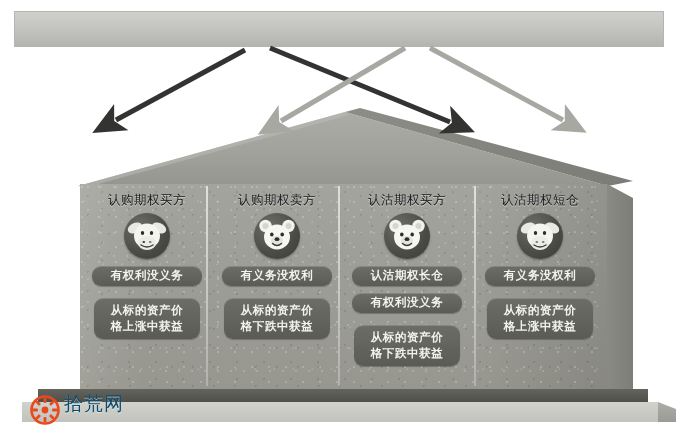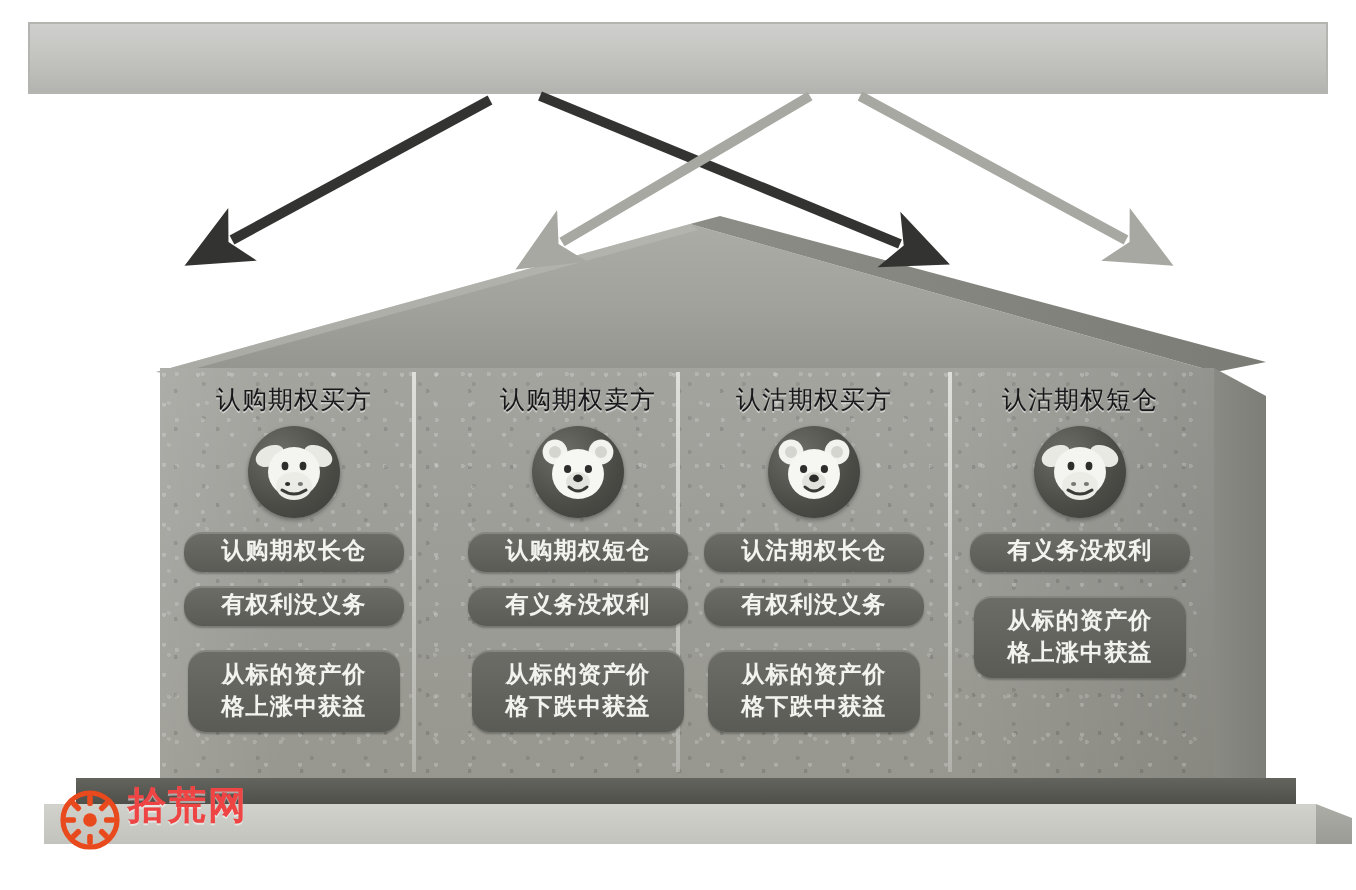--- a/index.html
+++ b/index.html
@@ -137,21 +137,21 @@
   .wm-10{
     position:absolute;left:2px;top:2px;
     font-size:31px;line-height:31px;font-weight:800;color:#e8491d;
     letter-spacing:-1px;
   }
   .wm-gear{
     position:absolute;left:24px;top:3px;width:30px;height:30px;
   }
   .wm-cn{
     position:absolute;left:58px;top:0px;
-    font-size:19px;line-height:22px;font-weight:700;color:#ef4444;
+    font-size:19px;line-height:22px;font-weight:400;color:#0c4a6e;
     letter-spacing:1px;text-shadow:0 1px 0 rgba(255,255,255,.5);
   }
   .wm-en{
     position:absolute;left:56px;top:22px;
     font-size:16px;line-height:18px;font-weight:600;color:#7c7c76;
     letter-spacing:.5px;
   }
 </style>
 </head>
 <body>
@@ -214,45 +214,43 @@
           <ellipse cx="32" cy="12" rx="7.5" ry="5" fill="#e9e9e4" transform="rotate(25 32 12)"></ellipse>
           <ellipse cx="20" cy="20" rx="13" ry="12.5" fill="#f4f4f0"></ellipse>
           <ellipse cx="20" cy="27" rx="9" ry="7" fill="#ececE7"></ellipse>
           <ellipse cx="15.5" cy="17" rx="1.7" ry="2.1" fill="#2e2e2c"></ellipse>
           <ellipse cx="24.5" cy="17" rx="1.7" ry="2.1" fill="#2e2e2c"></ellipse>
           <ellipse cx="16.8" cy="26" rx="1.3" ry="1" fill="#58585 4" opacity=".8"></ellipse>
           <ellipse cx="23.2" cy="26" rx="1.3" ry="1" fill="#585854" opacity=".8"></ellipse>
           <path d="M14 29 Q20 33 26 29" stroke="#3a3a37" stroke-width="1.5" fill="none" stroke-linecap="round"></path>
         </svg>
       </div>
-      <div class="pill">认购期权长仓</div>
       <div class="pill">有权利没义务</div>
       <div class="pill two-line">
         <span>从标的资产价</span>
         <span>格上涨中获益</span>
       </div>
     </div>
 
-    <div class="col" style="left:148px;width:122px">
+    <div class="col" style="left:136px;width:122px">
       <div class="col-head">认购期权卖方</div>
       <div class="icon-badge">
         <svg width="40" height="40" viewBox="0 0 40 40">
           <circle cx="8.5" cy="10" r="6.2" fill="#f2f2ee"></circle>
           <circle cx="31.5" cy="10" r="6.2" fill="#f2f2ee"></circle>
           <circle cx="8.5" cy="10" r="3" fill="#d5d5d0"></circle>
           <circle cx="31.5" cy="10" r="3" fill="#d5d5d0"></circle>
           <ellipse cx="20" cy="21" rx="13" ry="12.5" fill="#f6f6f2"></ellipse>
           <ellipse cx="14.8" cy="18.5" rx="1.8" ry="2" fill="#2e2e2c"></ellipse>
           <ellipse cx="25.2" cy="18.5" rx="1.8" ry="2" fill="#2e2e2c"></ellipse>
           <ellipse cx="20" cy="25" rx="6" ry="5" fill="#e3e3de"></ellipse>
           <ellipse cx="20" cy="23.2" rx="2.4" ry="1.9" fill="#2b2b29"></ellipse>
           <path d="M15.5 27.5 Q20 31.5 24.5 27.5" stroke="#3a3a37" stroke-width="1.5" fill="none" stroke-linecap="round"></path>
         </svg>
       </div>
-      <div class="pill">认购期权短仓</div>
       <div class="pill">有义务没权利</div>
       <div class="pill two-line">
         <span>从标的资产价</span>
         <span>格下跌中获益</span>
       </div>
     </div>
 
     <div class="col" style="left:264px;width:126px">
       <div class="col-head">认沽期权买方</div>
       <div class="icon-badge">

